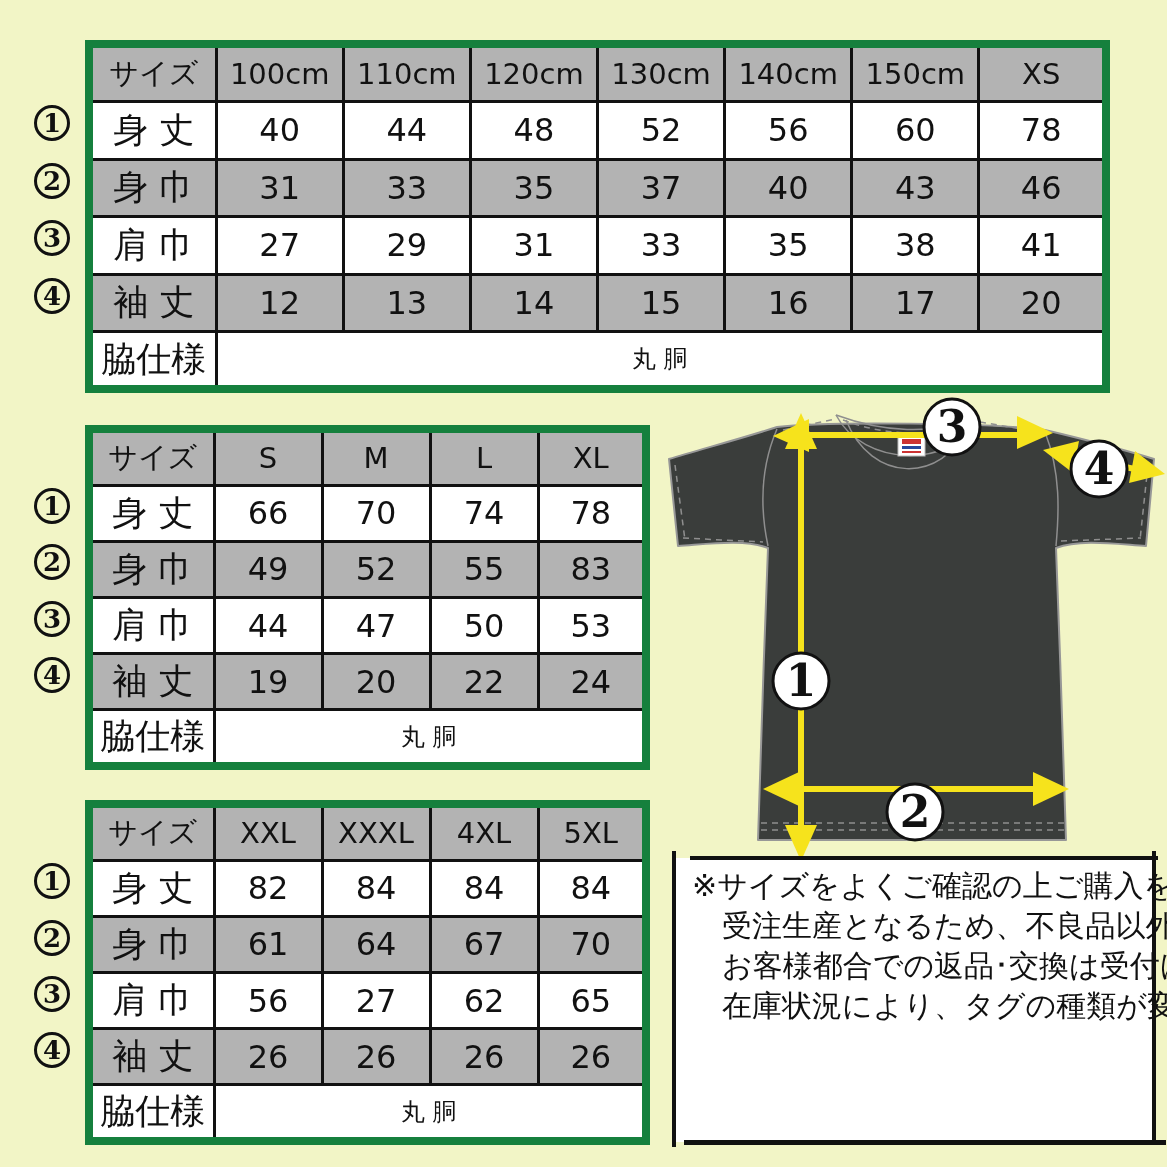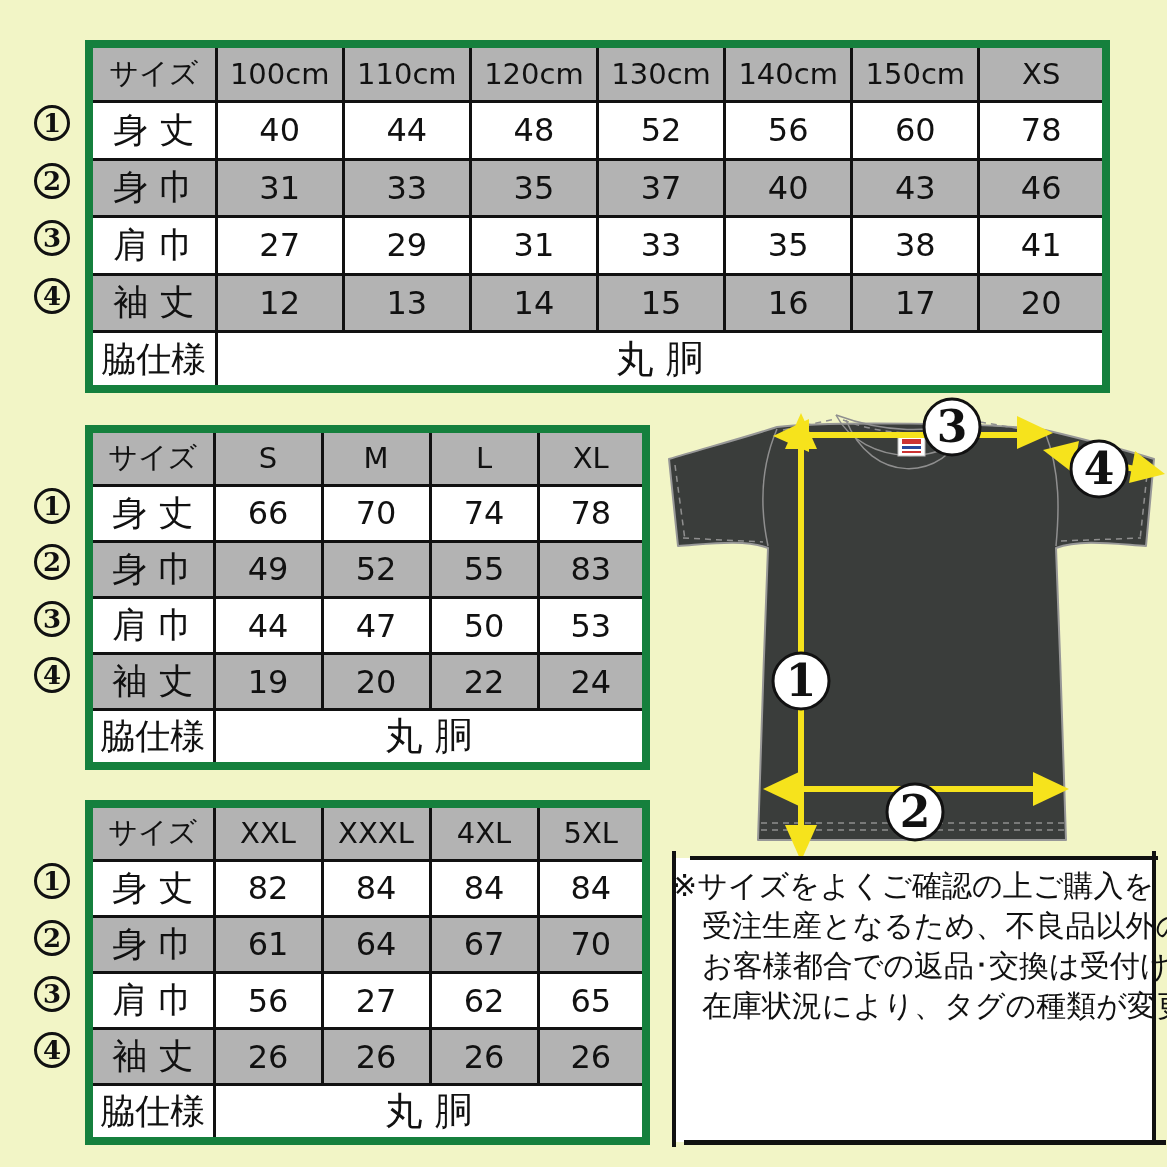--- a/index.html
+++ b/index.html
@@ -16,42 +16,42 @@
   .sizes th,.sizes td{
     border:3px solid #111;text-align:center;vertical-align:middle;
     padding:0;font-weight:normal;color:#111;overflow:hidden;white-space:nowrap;
   }
   .sizes tr{height:57.5px;}
   .t1 tr,.t2 tr{height:56.2px;}
   .sizes .hdr th{background:#b3b3b3;font-size:29px;}
   .sizes td{font-size:32px;}
   .sizes td.lbl{font-size:35px;}
   .sizes tr.gray td{background:#b3b3b3;}
-  .sizes td.footval{font-size:38px;}
+  .sizes td.footval{font-size:24px;}
   
   .circ{
     position:absolute;width:36px;height:36px;box-sizing:border-box;
     border:3px solid #111;border-radius:50%;
     display:flex;align-items:center;justify-content:center;
     font-family:"DejaVu Serif","Liberation Serif",serif;
     font-size:26px;font-weight:bold;line-height:1;
   }
   
   .shirt-svg{position:absolute;left:655px;top:393px;}
   
   .notice{
     position:absolute;left:676px;top:858px;width:478px;height:284px;
     background:#ffffff;
   }
   .nb{position:absolute;background:#111;}
   .nb.top{left:690px;top:856px;width:468px;height:4px;}
   .nb.left{left:672px;top:851px;width:4px;height:296px;}
   .nb.bottom{left:684px;top:1140px;width:482px;height:5px;}
   .nb.right{left:1152px;top:851px;width:4px;height:289px;}
-  .notice-text{position:absolute;left:672px;top:866px;width:460px;}
+  .notice-text{position:absolute;left:692px;top:866px;width:460px;}
   .notice-line{
     font-size:30px;line-height:40px;white-space:nowrap;
     padding-left:30px;color:#111;
   }
   .notice-line.first{padding-left:0;}
 </style>
 </head>
 <body>
 
 <div class="canvas">

